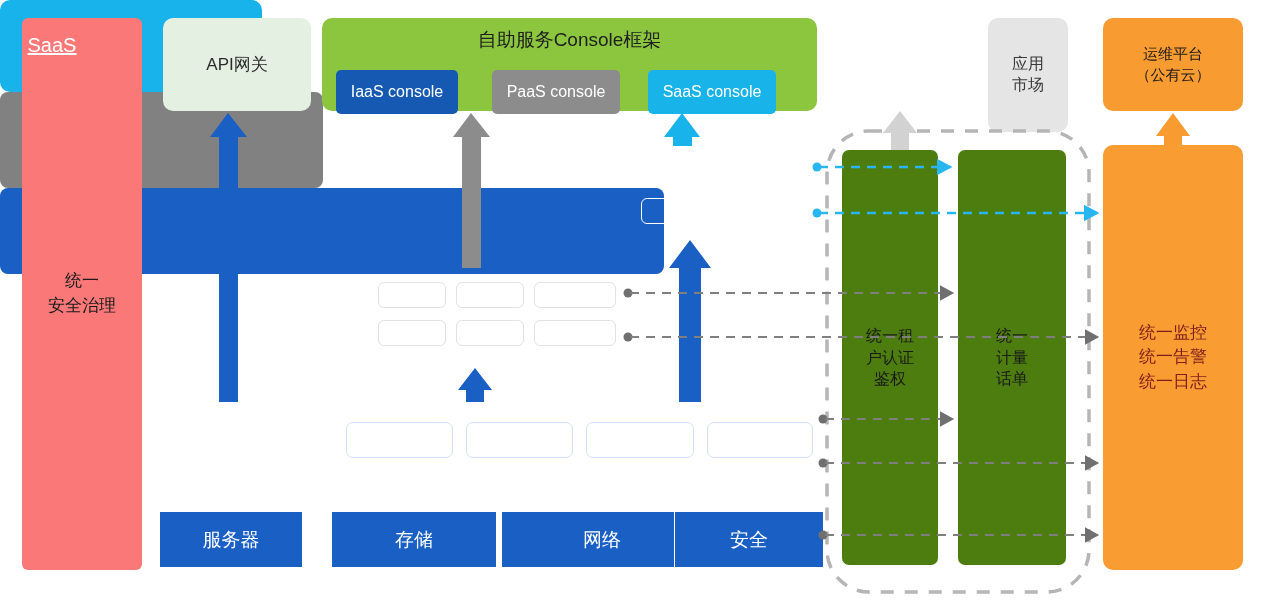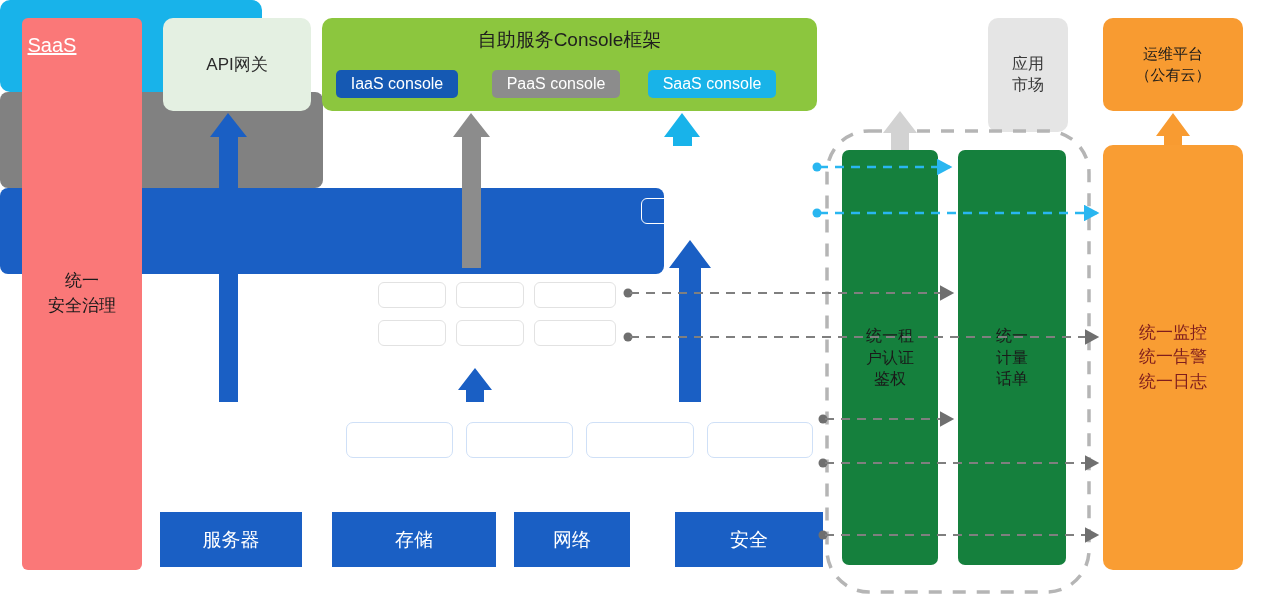--- a/index.html
+++ b/index.html
@@ -17,21 +17,21 @@
   #ops-col{left:1103px;top:145px;width:140px;height:425px;background:#f99d33;border-radius:10px;
     color:#7f1d1d;font-size:17px;line-height:1.45;}
   #ops-platform{left:1103px;top:18px;width:140px;height:93px;background:#f89B31;border-radius:10px;
     color:#1a1a1a;font-size:15px;line-height:1.35;}
 
   
   #api-gw{left:163px;top:18px;width:148px;height:93px;background:#e4f0e2;border-radius:10px;
     color:#2b2b2b;font-size:17px;}
   #console-frame{left:322px;top:18px;width:495px;height:93px;background:#8cc63e;border-radius:10px;}
   #console-title{position:absolute;left:0;top:9px;width:100%;text-align:center;color:#1f1f1f;font-size:19px;}
-  .console-pill{position:absolute;top:70px;height:28px;border-radius:5px;display:flex;align-items:center;
+  .console-pill{position:absolute;top:70px;height:44px;border-radius:5px;display:flex;align-items:center;
     justify-content:center;color:#fff;font-size:16px;}
   #pill-iaas{left:336px;width:122px;background:#1559b3;}
   #pill-paas{left:492px;width:128px;background:#8c8c8c;}
   #pill-saas{left:648px;width:128px;background:#18b3e8;}
 
   #third-cloud{left:836px;top:18px;width:128px;height:93px;background:#d9d9d9;border-radius:10px;
     color:#3a3a3a;font-size:15px;}
   #third-cloud sup{font-size:10px;vertical-align:super;}
   #app-market{left:988px;top:18px;width:80px;height:114px;background:#e5e5e5;border-radius:10px;
     color:#3a3a3a;font-size:16px;line-height:1.3;}
@@ -66,25 +66,25 @@
   #ip-compute{left:346px;width:107px;}
   #ip-storage{left:466px;width:107px;}
   #ip-network{left:586px;width:108px;}
   #ip-cce{left:707px;width:106px;}
 
   
   .bottom-box{position:absolute;top:512px;height:55px;background:#1a5fc4;border-radius:0;
     display:flex;align-items:center;justify-content:center;color:#fff;font-size:19px;}
   #bb-server{left:160px;width:142px;}
   #bb-storage{left:332px;width:164px;}
-  #bb-network{left:514px;width:116px;}
+  #bb-network{left:502px;width:144px;padding-left:28px;}
   #bb-security{left:675px;width:148px;}
 
   
-  .gray-col{position:absolute;background:#15803d;border-radius:7px;display:flex;align-items:center;
+  .gray-col{position:absolute;background:#4d7c0f;border-radius:7px;display:flex;align-items:center;
     justify-content:center;color:#1a1a1a;font-size:16px;line-height:1.35;text-align:center;}
   #gc-auth{left:842px;top:150px;width:96px;height:415px;}
   #gc-billing{left:958px;top:150px;width:108px;height:415px;}
 
   svg#wires{position:absolute;left:0;top:0;width:1265px;height:605px;pointer-events:none;}
 </style>
 </head>
 <body>
 
 <div id="stage">

